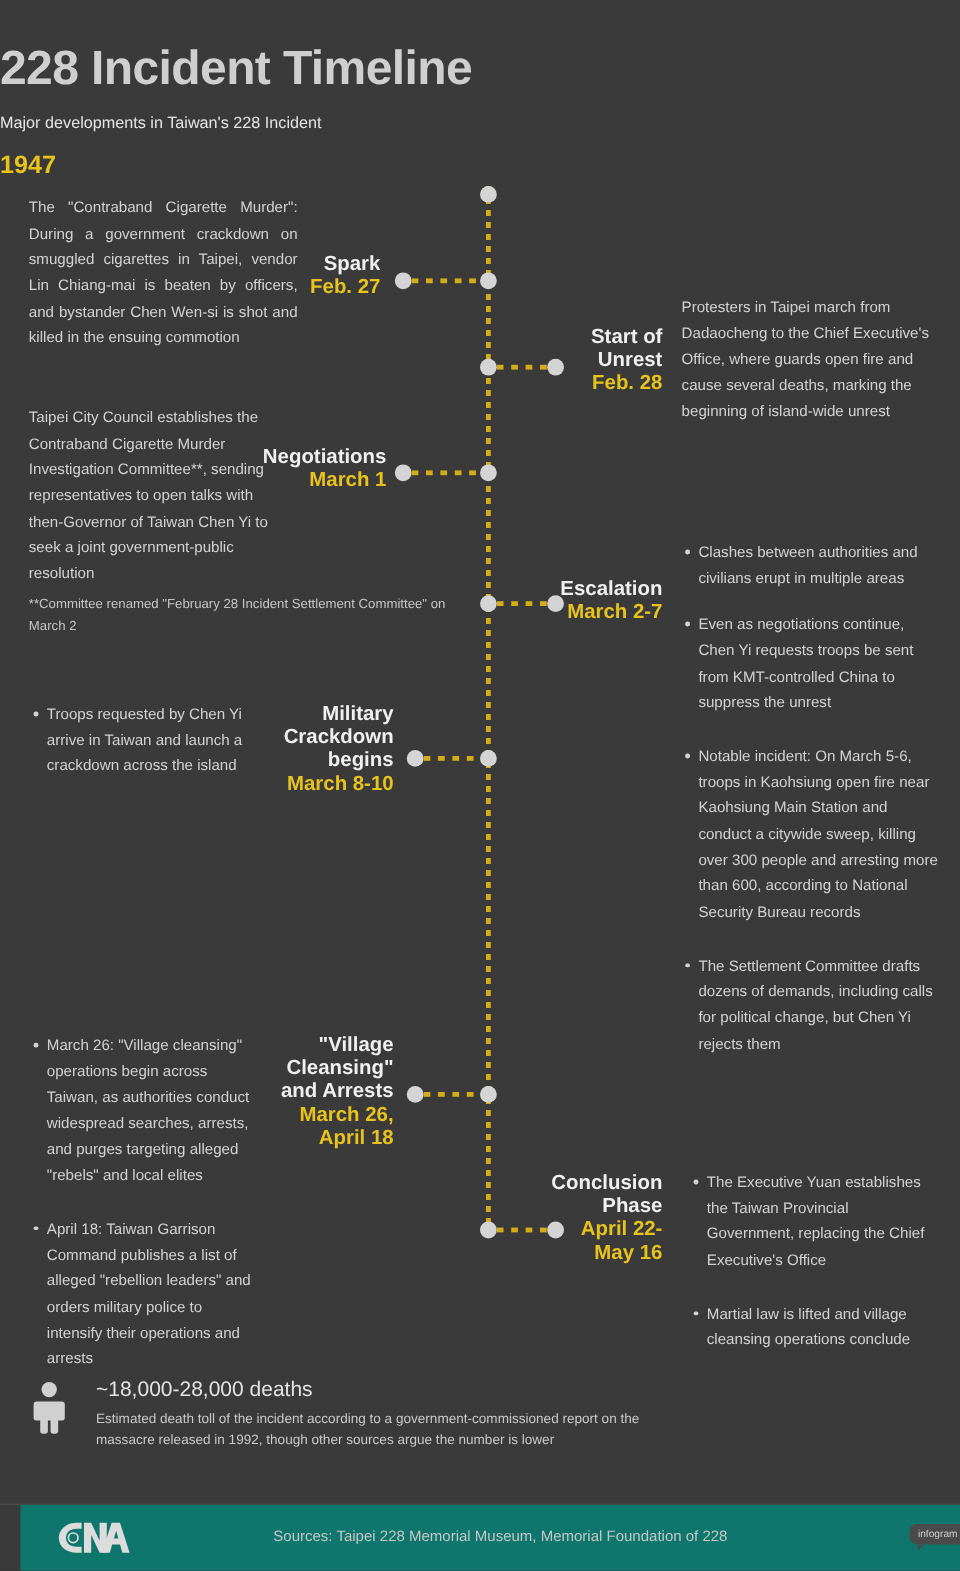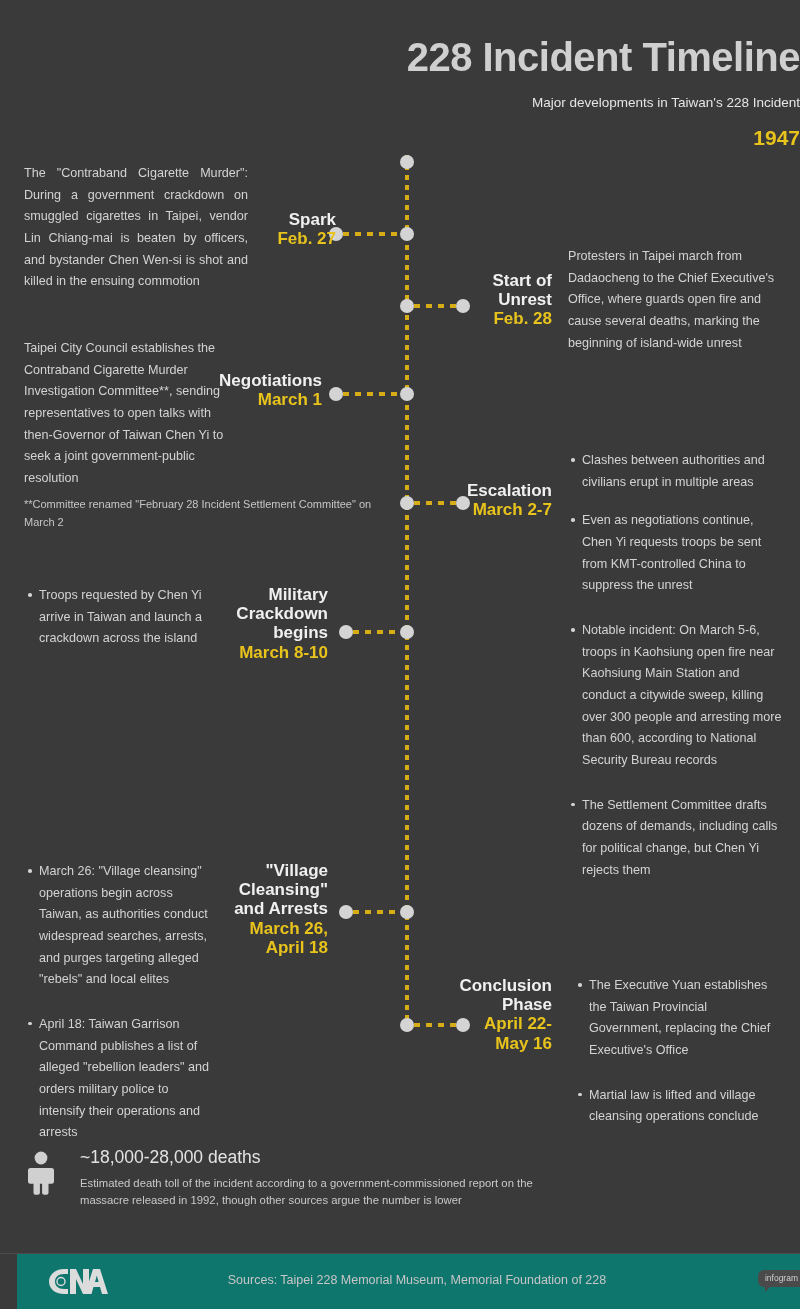--- a/index.html
+++ b/index.html
@@ -14,21 +14,21 @@
 
   #infographic {
     position: relative;
     width: 800px;
     height: 1309px;
     background: #3a3a3a;
     color: #d8d8d8;
   }
 
   
-  .header { position: absolute; top: 0; left: 0; width: 800px; text-align: right; }
+  .header { position: absolute; top: 0; left: 0; width: 800px; text-align: left; }
   .title {
     font-size: 40px;
     font-weight: bold;
     color: #cfcfcf;
     letter-spacing: -0.5px;
     padding-top: 36px;
     line-height: 1.05;
   }
   .subtitle {
     font-size: 13.5px;
@@ -213,21 +213,21 @@
     <div class="year">1947</div>
   </div>
 
   <div class="spine"></div>
   <div class="spine-top-dot"></div>
 
   <div class="node" style="top:227px;">
     <div class="connector left" style="width:57px;"></div>
     <div class="outer-dot left" style="left:-71px;"></div>
   </div>
-  <div class="stage-label align-right" style="left:194px; top:210px; width:142px;">
+  <div class="stage-label align-right" style="left:175px; top:210px; width:142px;">
     <span class="name">Spark</span>
     <span class="date">Feb. 27</span>
   </div>
   <div class="textblock justified" style="left:24px; top:163px; width:224px;">The "Contraband Cigarette Murder": During a government crackdown on smuggled cigarettes in Taipei, vendor Lin Chiang-mai is beaten by officers, and bystander Chen Wen-si is shot and killed in the ensuing commotion</div>
 
   <div class="node" style="top:299px;">
     <div class="connector right" style="width:42px;"></div>
     <div class="outer-dot right" style="right:-56px;"></div>
   </div>
   <div class="stage-label align-right" style="left:465px; top:271px; width:87px;">

